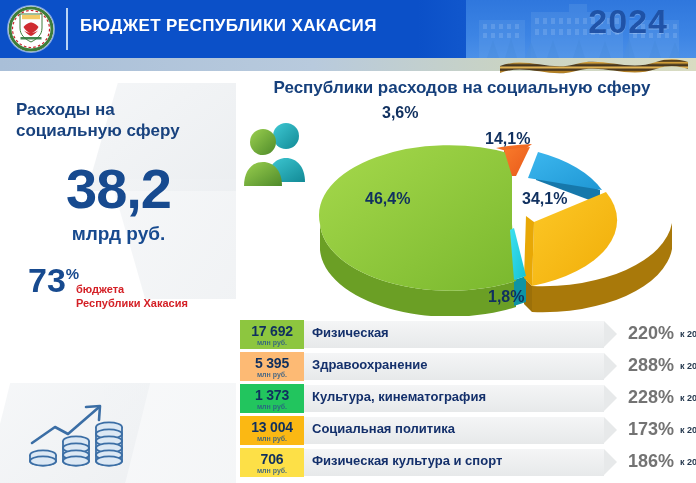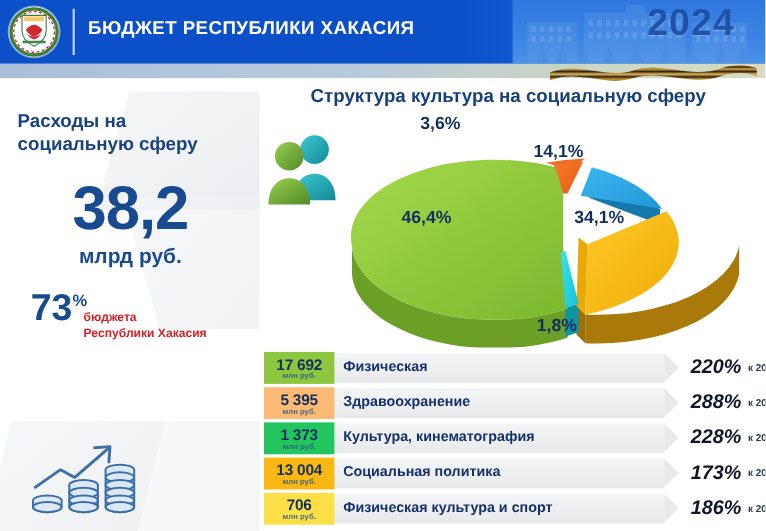--- a/index.html
+++ b/index.html
@@ -76,22 +76,22 @@
     display:flex;flex-direction:column;align-items:center;justify-content:center;}
   .badge .num{font-size:14px;font-weight:700;color:#0f2f5e;line-height:1;letter-spacing:-.2px;}
   .badge .unit{font-size:7px;font-weight:700;color:#2b5a86;line-height:1;margin-top:1px;opacity:.85;}
   .arrowbar{position:absolute;left:64px;top:1px;width:300px;height:27px;
     background:linear-gradient(180deg,#f4f5f6 0%,#e7e9ea 100%);}
   .arrowbar:after{content:"";position:absolute;right:-13px;top:0;width:0;height:0;
     border-top:13.5px solid transparent;border-bottom:13.5px solid transparent;
     border-left:13px solid #e7e9ea;}
   .rowlabel{position:absolute;left:72px;top:5px;color:#14306b;font-size:13px;font-weight:700;
     white-space:nowrap;}
-  .rowpct{position:absolute;left:388px;top:3px;color:#0f172a;font-size:18px;
-    font-weight:700;font-style:italic;}
+  .rowpct{position:absolute;left:388px;top:3px;color:#737373;font-size:18px;
+    font-weight:700;}
   .rownote{position:absolute;left:440px;top:9px;color:#26394f;font-size:9px;font-weight:700;
     white-space:nowrap;}
 </style>
 </head>
 <body>
 
 <div class="page">
 
   <div class="header">
     <div class="hdr-bldg"></div>
@@ -245,21 +245,21 @@
         <path d="M74 34 v34 a13 4.6 0 0 0 26 0 v-34" fill="#dce8f4"></path>
         <ellipse cx="87" cy="41" rx="13" ry="4.6"></ellipse>
         <ellipse cx="87" cy="48" rx="13" ry="4.6"></ellipse>
         <ellipse cx="87" cy="55" rx="13" ry="4.6"></ellipse>
         <ellipse cx="87" cy="62" rx="13" ry="4.6"></ellipse>
         <ellipse cx="87" cy="68" rx="13" ry="4.6"></ellipse>
       </g>
     </svg>
   </div>
 
-  <div class="chart-title">Структура культура на социальную сферу</div>
+  <div class="chart-title">Республики расходов на социальную сферу</div>
 
   <svg class="people" viewBox="0 0 80 80">
     <defs>
       <linearGradient id="tealg" x1="0" y1="0" x2="1" y2="1">
         <stop offset="0%" stop-color="#3fc9d4"></stop>
           <stop offset="100%" stop-color="#128a96"></stop>
       </linearGradient>
       <linearGradient id="greeng" x1="0" y1="0" x2="1" y2="1">
         <stop offset="0%" stop-color="#9bd04f"></stop>
           <stop offset="100%" stop-color="#4e8a2a"></stop>

